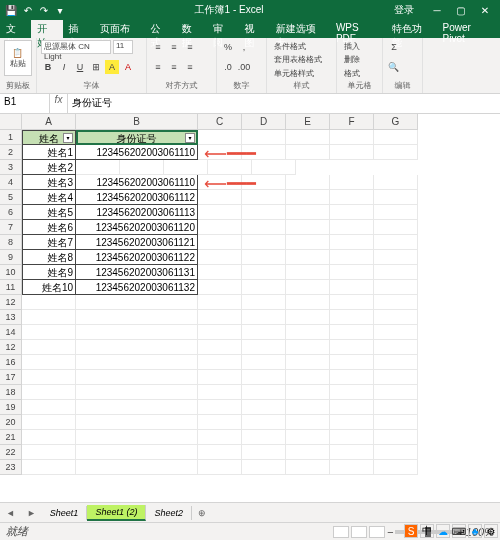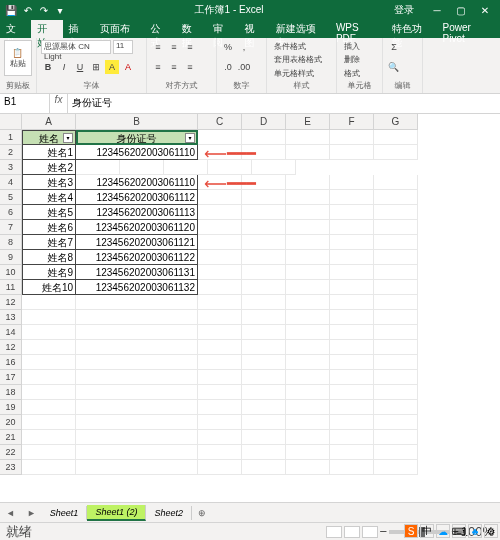--- a/index.html
+++ b/index.html
@@ -39,21 +39,21 @@
 .cell.databox { border-right: 1px solid #444; border-bottom: 1px solid #444; text-align: right; }
 .cell.databox.first { border-left: 1px solid #444; }
 .cell.selected { outline: 2px solid #217346; outline-offset: -2px; }
 .filter-arrow { position: absolute; right: 2px; top: 2px; width: 10px; height: 10px; background: #fff; border: 1px solid #888; font-size: 6px; line-height: 8px; text-align: center; }
 .arrow { position: absolute; color: #e74c3c; font-size: 16px; }
 .sheettabs { position: absolute; bottom: 18px; left: 0; right: 0; height: 20px; background: #f3f2f1; border-top: 1px solid #d4d4d4; display: flex; align-items: center; font-size: 9px; }
 .sheettabs .nav { padding: 0 6px; color: #666; }
 .sheettabs .sheet { padding: 2px 8px; border-right: 1px solid #ccc; background: #f3f2f1; font-style: italic; }
 .sheettabs .sheet.active { background: #bef264; border-bottom: 2px solid #217346; }
 .sheettabs .add { padding: 0 6px; color: #666; }
-.statusbar { position: absolute; bottom: 0; left: 0; right: 0; height: 18px; background: #f3f2f1; border-top: 1px solid #d4d4d4; display: flex; align-items: center; font-size: 13px; color: #444; padding: 0 6px; justify-content: space-between; }
+.statusbar { position: absolute; bottom: 0; left: 0; right: 0; height: 18px; background: #f3f2f1; border-top: 1px solid #d4d4d4; display: flex; align-items: center; font-size: 11px; color: #444; padding: 0 6px; justify-content: space-between; font-style: italic; }
 .statusbar .right { display: flex; gap: 2px; align-items: center; }
 .statusbar .viewbtn { width: 16px; height: 12px; border: 1px solid #ccc; background: #fff; }
 .slider { width: 60px; height: 4px; background: #ccc; position: relative; }
 .slider .thumb { position: absolute; left: 50%; top: -3px; width: 6px; height: 10px; background: #666; }
 .syswidgets { position: absolute; bottom: 0; right: 2px; height: 16px; display: flex; gap: 2px; font-size: 10px; }
 .syswidgets span { width: 14px; height: 14px; display: inline-flex; align-items: center; justify-content: center; border: 1px solid #ccc; }
 </style>
 </head>
 <body>
 

